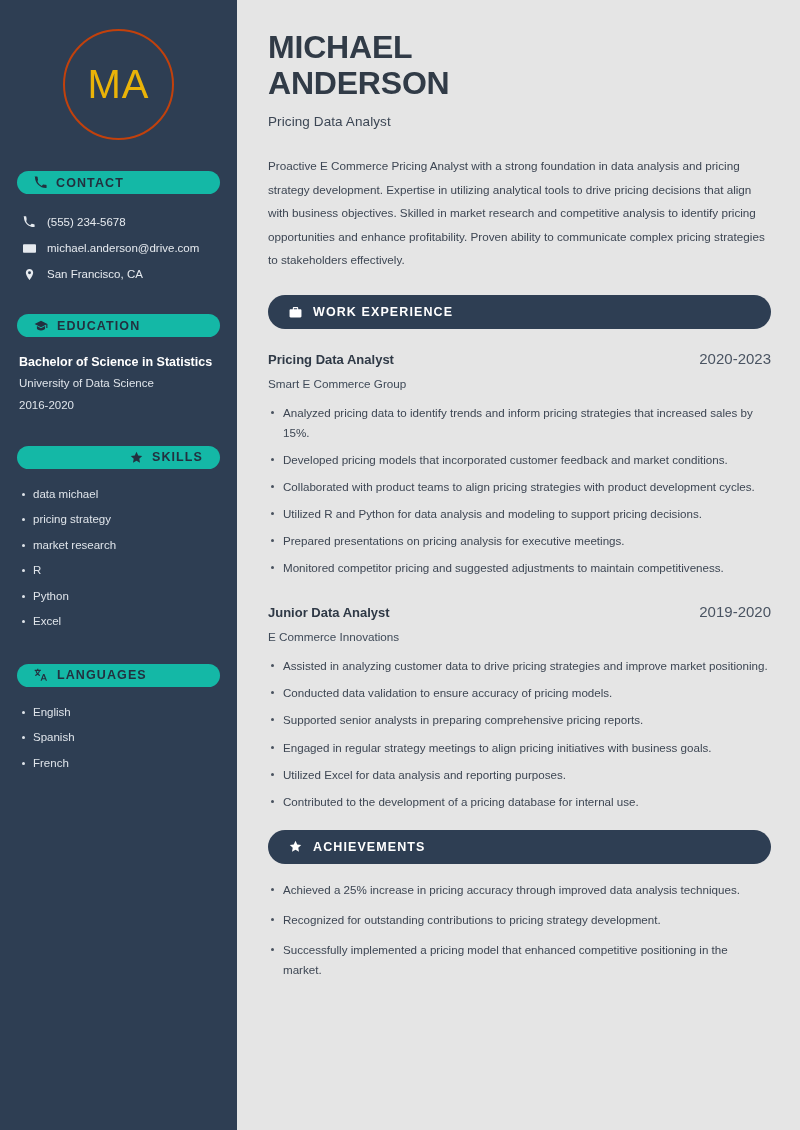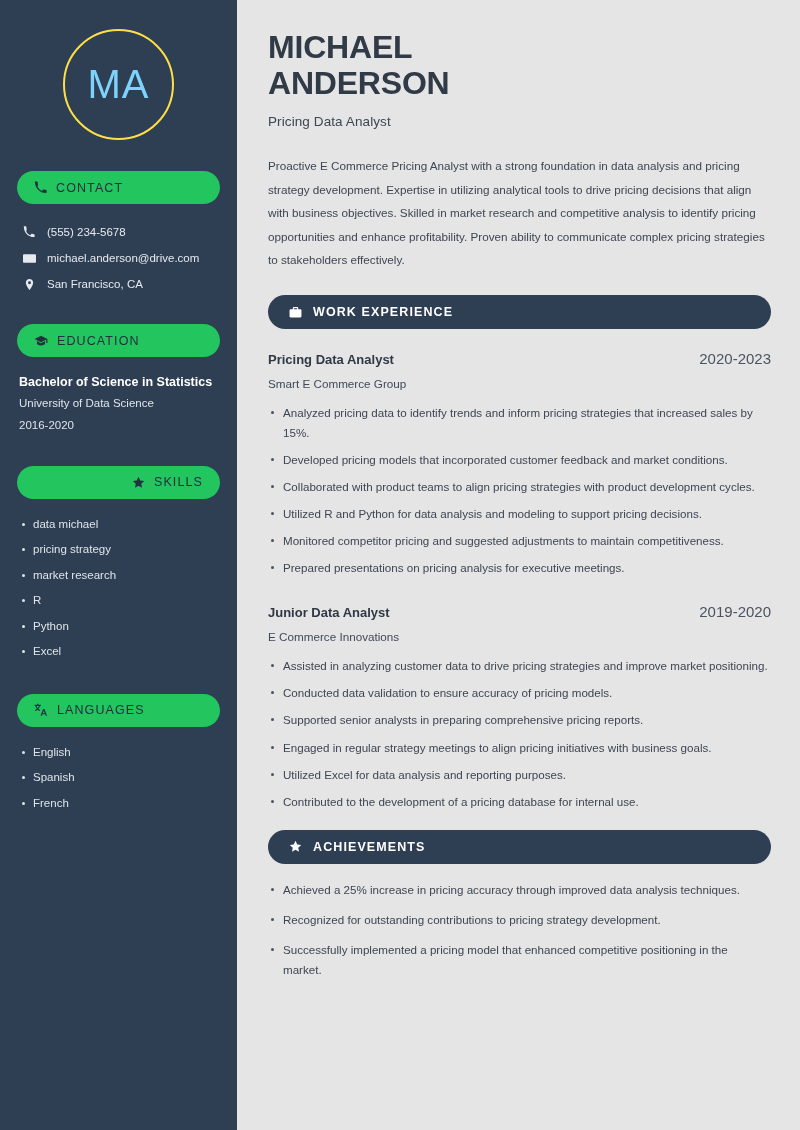--- a/index.html
+++ b/index.html
@@ -38,41 +38,41 @@
   .avatar-wrap {
     display: flex;
     justify-content: center;
     padding-top: 29px;
   }
 
   .avatar {
     width: 111px;
     height: 111px;
     border-radius: 50%;
-    border: 2px solid #fde047;
+    border: 2px solid #c2410c;
     display: flex;
     align-items: center;
     justify-content: center;
-    color: #7dd3fc;
+    color: #eab308;
     font-size: 40px;
     font-weight: 400;
     letter-spacing: 1px;
   }
 
   .pill {
-    background: #22c55e;
+    background: #14b8a6;
     color: #23303f;
     border-radius: 999px;
-    height: 33px;
+    height: 23px;
     display: flex;
     align-items: center;
     gap: 9px;
     padding: 0 17px;
     font-size: 12.5px;
-    font-weight: 400;
+    font-weight: 700;
     letter-spacing: 1.1px;
   }
 
   .pill .ico { display: flex; align-items: center; }
   .pill .ico svg { display: block; }
 
   .contact-pill { margin-top: 31px; }
   .edu-pill     { margin-top: 27px; }
   .skills-pill  { margin-top: 29px; justify-content: flex-end; }
   .lang-pill    { margin-top: 29px; }
@@ -350,22 +350,22 @@
       <div class="job-top">
         <span class="job-title">Pricing Data Analyst</span>
         <span class="job-dates">2020-2023</span>
       </div>
       <div class="job-company">Smart E Commerce Group</div>
       <ul class="bullets">
         <li>Analyzed pricing data to identify trends and inform pricing strategies that increased sales by 15%.</li>
         <li>Developed pricing models that incorporated customer feedback and market conditions.</li>
         <li>Collaborated with product teams to align pricing strategies with product development cycles.</li>
         <li>Utilized R and Python for data analysis and modeling to support pricing decisions.</li>
+        <li>Prepared presentations on pricing analysis for executive meetings.</li>
         <li>Monitored competitor pricing and suggested adjustments to maintain competitiveness.</li>
-        <li>Prepared presentations on pricing analysis for executive meetings.</li>
       </ul>
     </section>
 
     <section class="job">
       <div class="job-top">
         <span class="job-title">Junior Data Analyst</span>
         <span class="job-dates">2019-2020</span>
       </div>
       <div class="job-company">E Commerce Innovations</div>
       <ul class="bullets">

